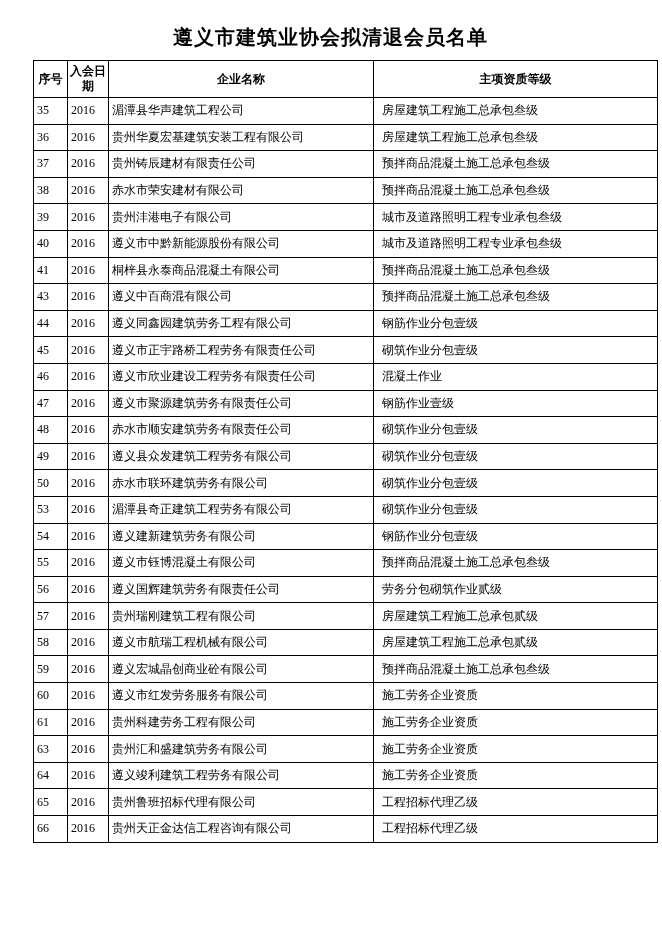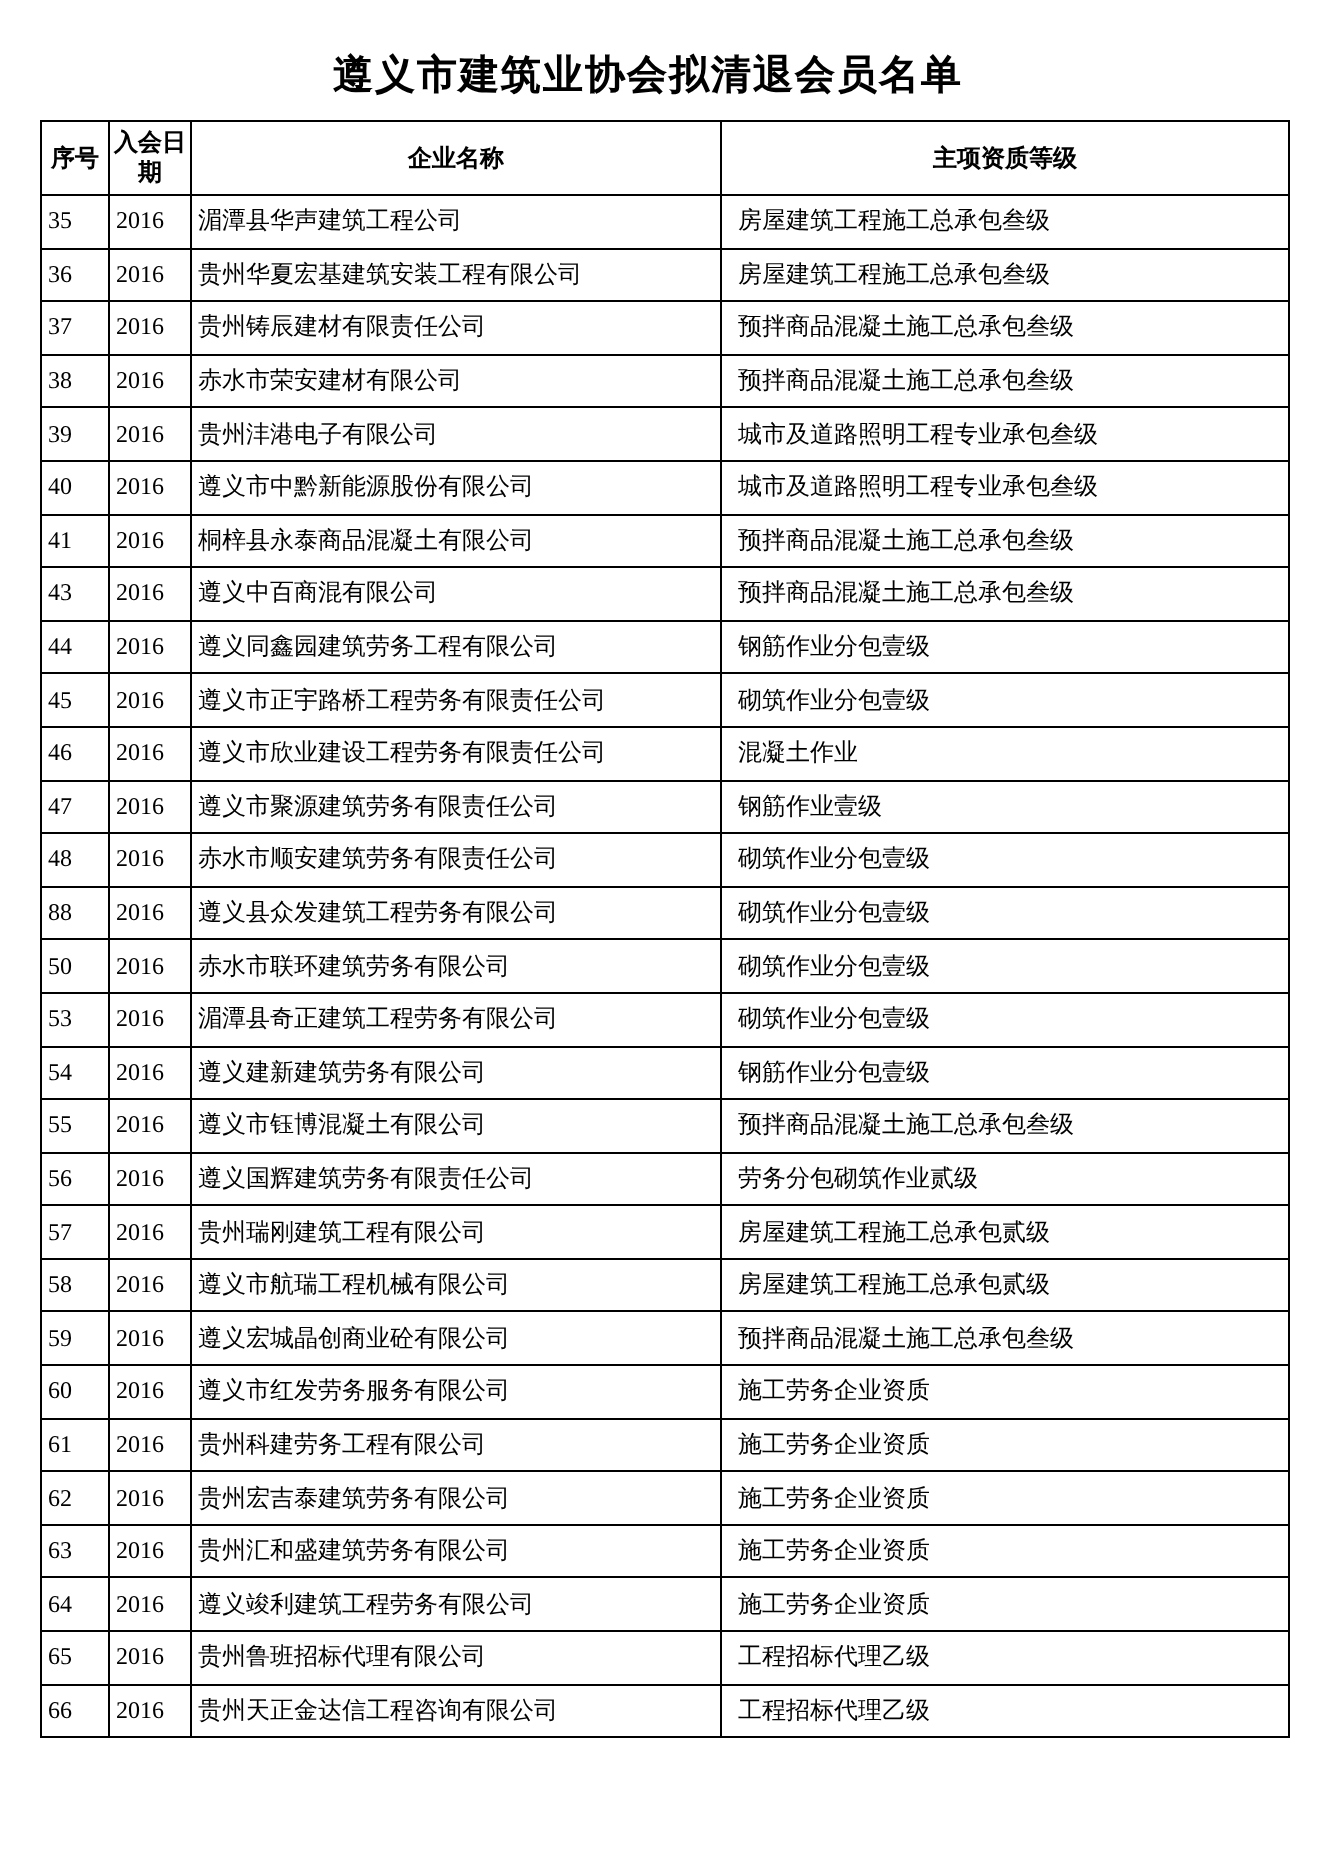--- a/index.html
+++ b/index.html
@@ -11,21 +11,21 @@
     width: 662px;
     height: 936px;
     color: #000;
     font-family: "Liberation Serif", "DejaVu Serif", serif;
     overflow: hidden;
   }
   .page {
     box-sizing: border-box;
     width: 538px;
     height: 936px;
-    padding: 24px 2px 0 20px;
+    padding: 24px 2px 0 33px;
   }
   .title {
     margin: 0 0 9px 0;
     font-size: 20px;
     font-weight: bold;
     text-align: center;
     letter-spacing: 1px;
     transform: translateX(46px);
     white-space: nowrap;
   }
@@ -169,21 +169,21 @@
   </tr>
 
   <tr>
     <td class="cell-no">48</td>
     <td class="cell-date">2016</td>
     <td class="cell-company">赤水市顺安建筑劳务有限责任公司</td>
     <td class="cell-qual">砌筑作业分包壹级</td>
   </tr>
 
   <tr>
-    <td class="cell-no">88</td>
+    <td class="cell-no">49</td>
     <td class="cell-date">2016</td>
     <td class="cell-company">遵义县众发建筑工程劳务有限公司</td>
     <td class="cell-qual">砌筑作业分包壹级</td>
   </tr>
 
   <tr>
     <td class="cell-no">50</td>
     <td class="cell-date">2016</td>
     <td class="cell-company">赤水市联环建筑劳务有限公司</td>
     <td class="cell-qual">砌筑作业分包壹级</td>
@@ -247,26 +247,20 @@
     <td class="cell-qual">施工劳务企业资质</td>
   </tr>
 
   <tr>
     <td class="cell-no">61</td>
     <td class="cell-date">2016</td>
     <td class="cell-company">贵州科建劳务工程有限公司</td>
     <td class="cell-qual">施工劳务企业资质</td>
   </tr>
 
-  <tr>
-    <td class="cell-no">62</td>
-    <td class="cell-date">2016</td>
-    <td class="cell-company">贵州宏吉泰建筑劳务有限公司</td>
-    <td class="cell-qual">施工劳务企业资质</td>
-  </tr>
 
   <tr>
     <td class="cell-no">63</td>
     <td class="cell-date">2016</td>
     <td class="cell-company">贵州汇和盛建筑劳务有限公司</td>
     <td class="cell-qual">施工劳务企业资质</td>
   </tr>
 
   <tr>
     <td class="cell-no">64</td>

